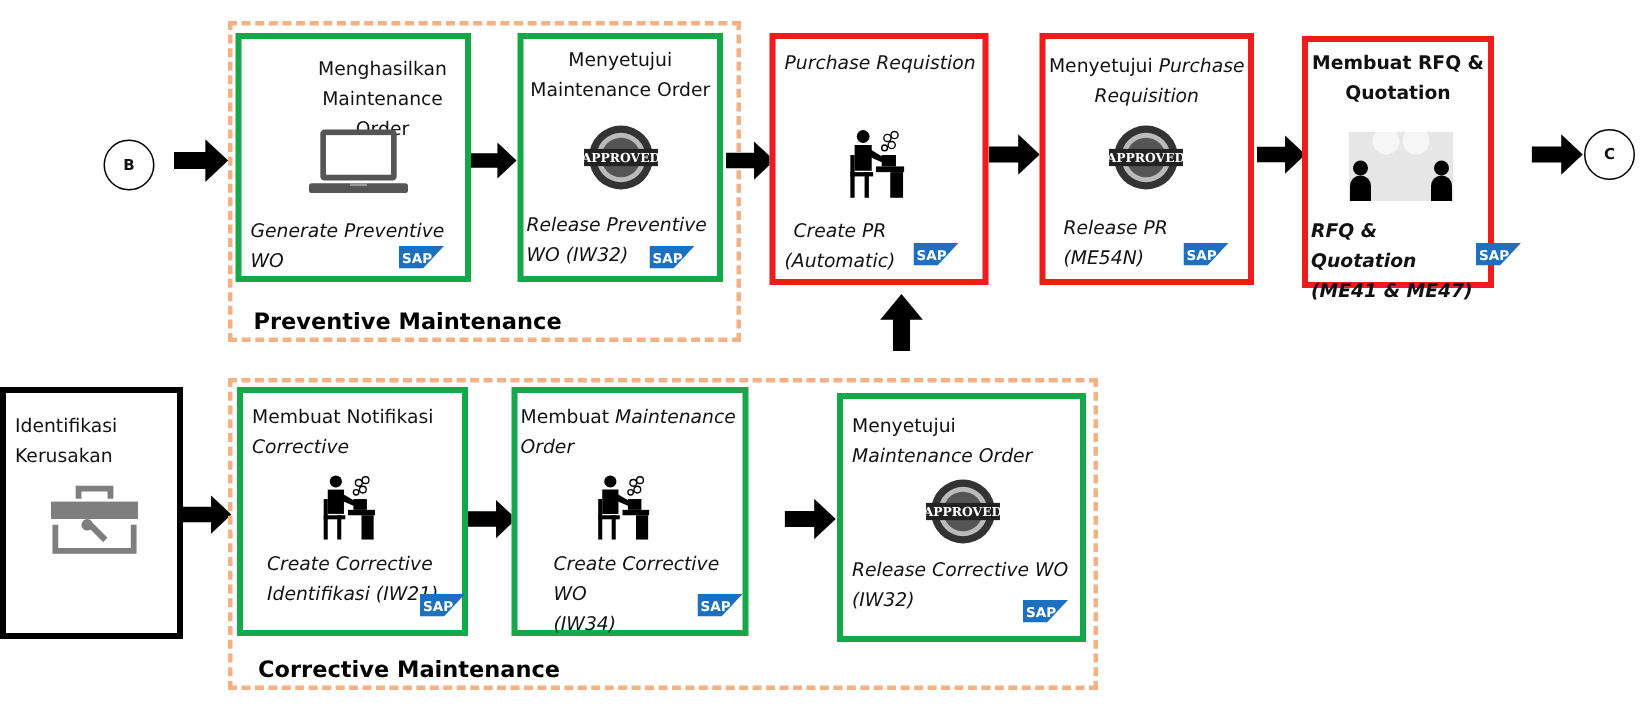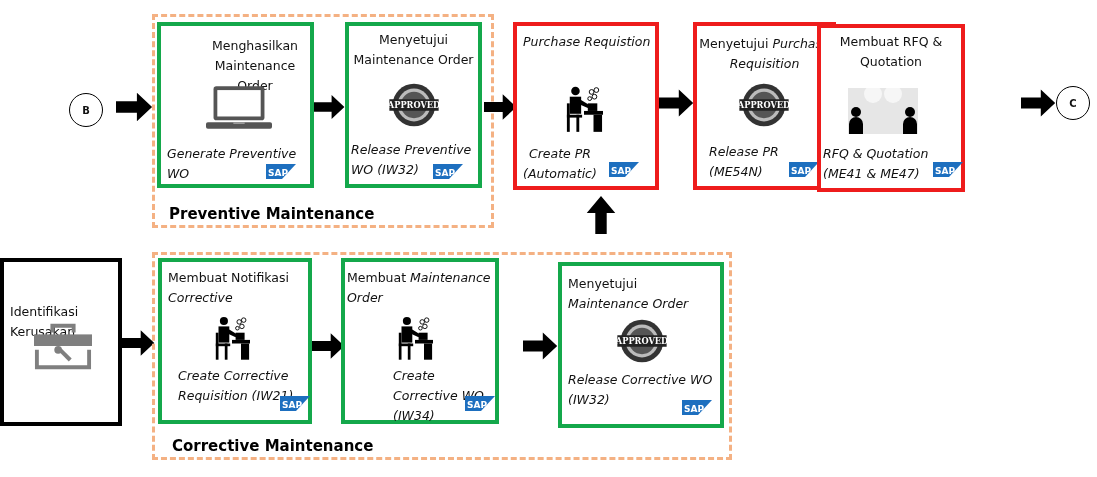--- a/index.html
+++ b/index.html
@@ -163,42 +163,42 @@
   </div>
   <svg class="sap" style="left:92px;top:136px;">
       <use href="#sap"></use>
     </svg>
 </div>
 
 <svg class="arrow" style="left:838px;top:88px;" width="34" height="30">
     <use href="#arrow-right"></use>
   </svg>
 
-<div class="box red" style="left:817px;top:24px;width:148px;height:168px;">
+<div class="box red" style="left:868px;top:24px;width:128px;height:168px;font-weight:bold;">
   <div class="title center" style="top:4px;">
     <span>Membuat RFQ &amp;</span><br><span>Quotation</span>
   </div>
   <svg class="icon" style="left:27px;top:60px;" width="70" height="46">
       <use href="#meeting"></use>
     </svg>
   <div class="sub" style="left:2px;top:116px;">
     <span>RFQ &amp; Quotation</span><br><span>(ME41 &amp; ME47)</span>
   </div>
   <svg class="sap" style="left:112px;top:134px;">
       <use href="#sap"></use>
     </svg>
 </div>
 
 <svg class="arrow" style="left:1021px;top:88px;" width="36" height="30">
     <use href="#arrow-right"></use>
   </svg>
 <div class="circle" style="left:1056px;top:86px;">C</div>
 
 <div class="box black" style="left:0px;top:258px;width:122px;height:168px;">
-  <div class="title" style="left:6px;top:12px;margin-top:28px;">
+  <div class="title" style="left:6px;top:12px;">
     <span>Identifikasi</span><br><span>Kerusakan</span>
   </div>
   <svg class="icon" style="left:30px;top:60px;" width="58" height="48">
       <use href="#toolbox"></use>
     </svg>
 </div>
 
 <svg class="arrow" style="left:122px;top:328px;" width="34" height="30">
     <use href="#arrow-right"></use>
   </svg>
@@ -208,39 +208,39 @@
 </div>
 
 <div class="box green" style="left:158px;top:258px;width:154px;height:166px;">
   <div class="title" style="left:6px;top:6px;">
     <span>Membuat Notifikasi</span><br><i>Corrective</i>
   </div>
   <svg class="icon" style="left:52px;top:54px;" width="36" height="46">
       <use href="#desk-person"></use>
     </svg>
   <div class="sub" style="left:16px;top:104px;">
-    <span>Create Corrective</span><br><span>Requisition (IW21)</span>
+    <span>Create Corrective</span><br><span>Identifikasi (IW21)</span>
   </div>
   <svg class="sap" style="left:118px;top:134px;">
       <use href="#sap"></use>
     </svg>
 </div>
 
 <svg class="arrow" style="left:312px;top:331px;" width="34" height="30">
     <use href="#arrow-right"></use>
   </svg>
 
 <div class="box green" style="left:341px;top:258px;width:158px;height:166px;">
   <div class="title" style="left:2px;top:6px;">
     <span>Membuat </span><i>Maintenance</i><br><i>Order</i>
   </div>
   <svg class="icon" style="left:52px;top:54px;" width="36" height="46">
       <use href="#desk-person"></use>
     </svg>
-  <div class="sub" style="left:24px;top:104px;margin-left:24px;">
+  <div class="sub" style="left:24px;top:104px;">
     <span>Create Corrective WO</span><br><span>(IW34)</span>
   </div>
   <svg class="sap" style="left:120px;top:134px;">
       <use href="#sap"></use>
     </svg>
 </div>
 
 <svg class="arrow" style="left:523px;top:331px;" width="36" height="30">
     <use href="#arrow-right"></use>
   </svg>

